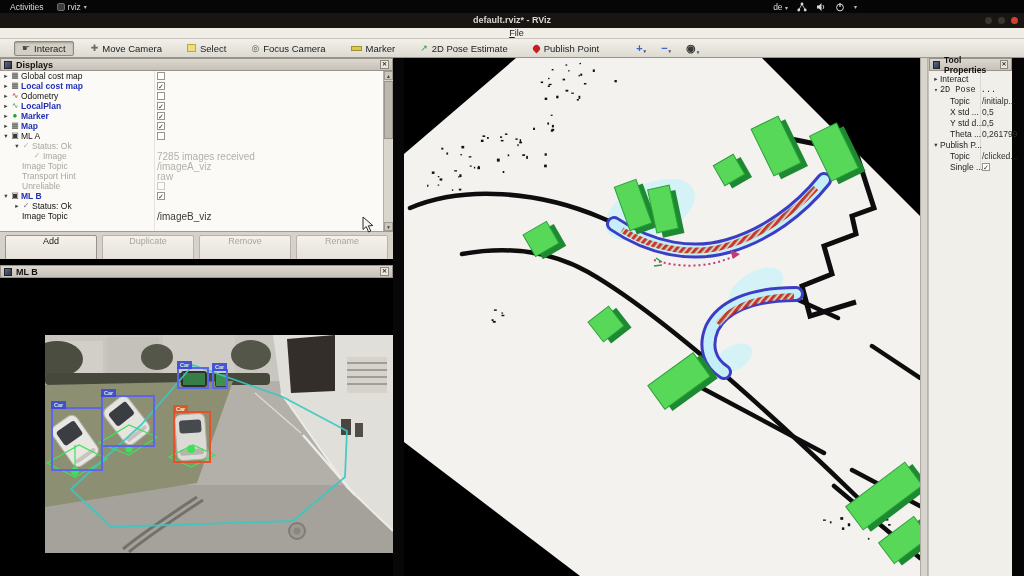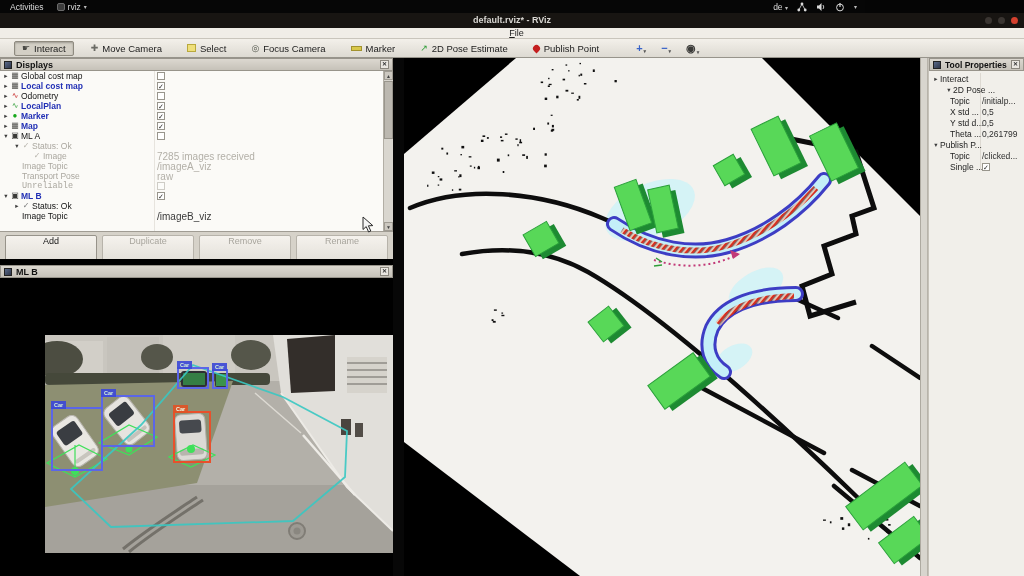--- a/index.html
+++ b/index.html
@@ -86,21 +86,21 @@
   .det.red .detlab{background:rgba(224,84,38,.92);color:#eaffea;}
 
   
   .view3d{left:404px;top:58px;width:516px;height:518px;background:#000;}
 
   
   .vsplit{left:393px;top:58px;width:11px;height:518px;background:#070707;}
   .rsplit{left:920px;top:58px;width:8px;height:518px;background:#d8d5ce;border-left:1px solid #aeaaa1;border-right:1px solid #b7b3aa;}
 
   
-  .toolprops{left:928px;top:58px;width:96px;height:518px;background:#f1efea;border-left:1px solid #c6c2b9;}
+  .toolprops{left:928px;top:58px;width:84px;height:518px;background:#f1efea;border-left:1px solid #c6c2b9;}
   .prow{height:11px;display:flex;align-items:center;font-size:8.5px;position:relative;white-space:nowrap;color:#1d1d1d;}
   .pval{position:absolute;left:53px;top:0;height:11px;display:flex;align-items:center;font-size:8.5px;color:#2e2e2e;}
   .pdiv{position:absolute;left:51px;top:15px;width:1px;height:97px;background:#ddd9d2;}
 
   .cursor{left:362px;top:216px;width:12px;height:17px;}
 </style>
 </head>
 <body>
 
 <div id="screen">
@@ -276,26 +276,26 @@
           </div>
           <div class="trow" style="padding-left: 13px;">
             <span class="texp"></span>
             <span class="tname s-muted">Image Topic</span>
             <span class="tval">
               <span class="tvtext muted">/imageA_viz</span>
             </span>
           </div>
           <div class="trow" style="padding-left: 13px;">
             <span class="texp"></span>
-            <span class="tname s-muted">Transport Pose</span>
+            <span class="tname s-muted">Transport Hint</span>
             <span class="tval">
               <span class="tvtext muted">raw</span>
             </span>
           </div>
-          <div class="trow" style="padding-left: 13px; font-family: Liberation Mono, monospace;">
+          <div class="trow" style="padding-left: 13px;">
             <span class="texp"></span>
             <span class="tname s-muted">Unreliable</span>
             <span class="tval">
               <span class="cb muted"></span>
             </span>
           </div>
           <div class="trow" style="padding-left: 2px;">
             <span class="texp">▾</span>
             <span class="ticn" style="color: rgb(58, 58, 56);">▣</span>
             <span class="tname s-enabled">ML B</span>
@@ -583,21 +583,21 @@
       <span class="ph-icon"></span>
       <span style="font-size:8.5px;">Tool Properties</span>
       <span class="ph-close">✕</span>
     </div>
     <div class="pdiv"></div>
     <div id="toolprops-rows" style="padding-top:2px;">
         <div class="prow" style="padding-left: 3px;">
           <span class="texp">▸</span>
           <span>Interact</span>
         </div>
-        <div class="prow" style="padding-left: 16px;">
+        <div class="prow" style="padding-left: 3px; font-family: Liberation Mono, monospace;">
           <span class="texp">▾</span>
           <span>2D Pose ...</span>
         </div>
         <div class="prow" style="padding-left: 13px;">
           <span class="texp"></span>
           <span>Topic</span>
           <span class="pval">/initialp...</span>
         </div>
         <div class="prow" style="padding-left: 13px;">
           <span class="texp"></span>

